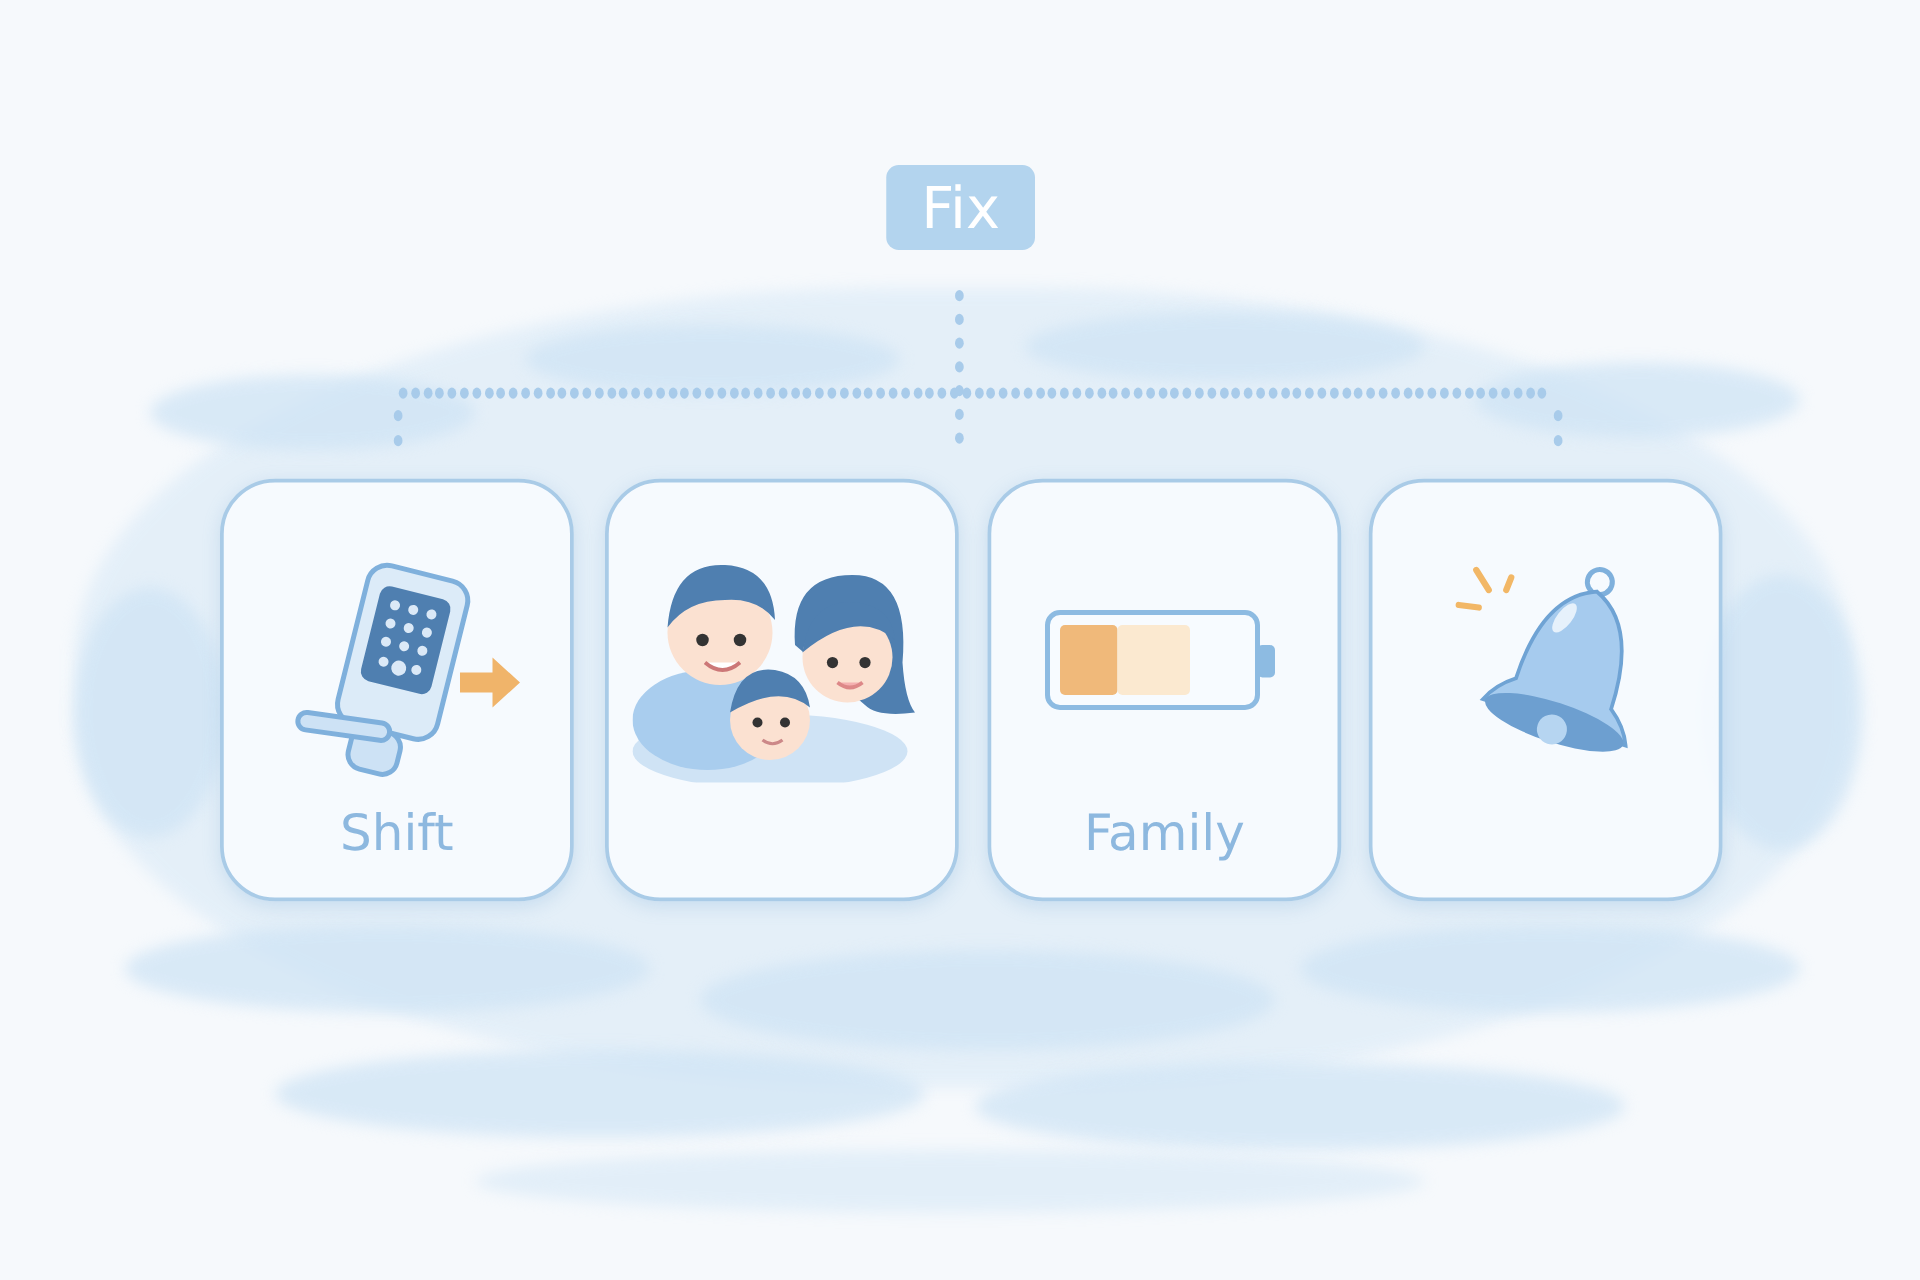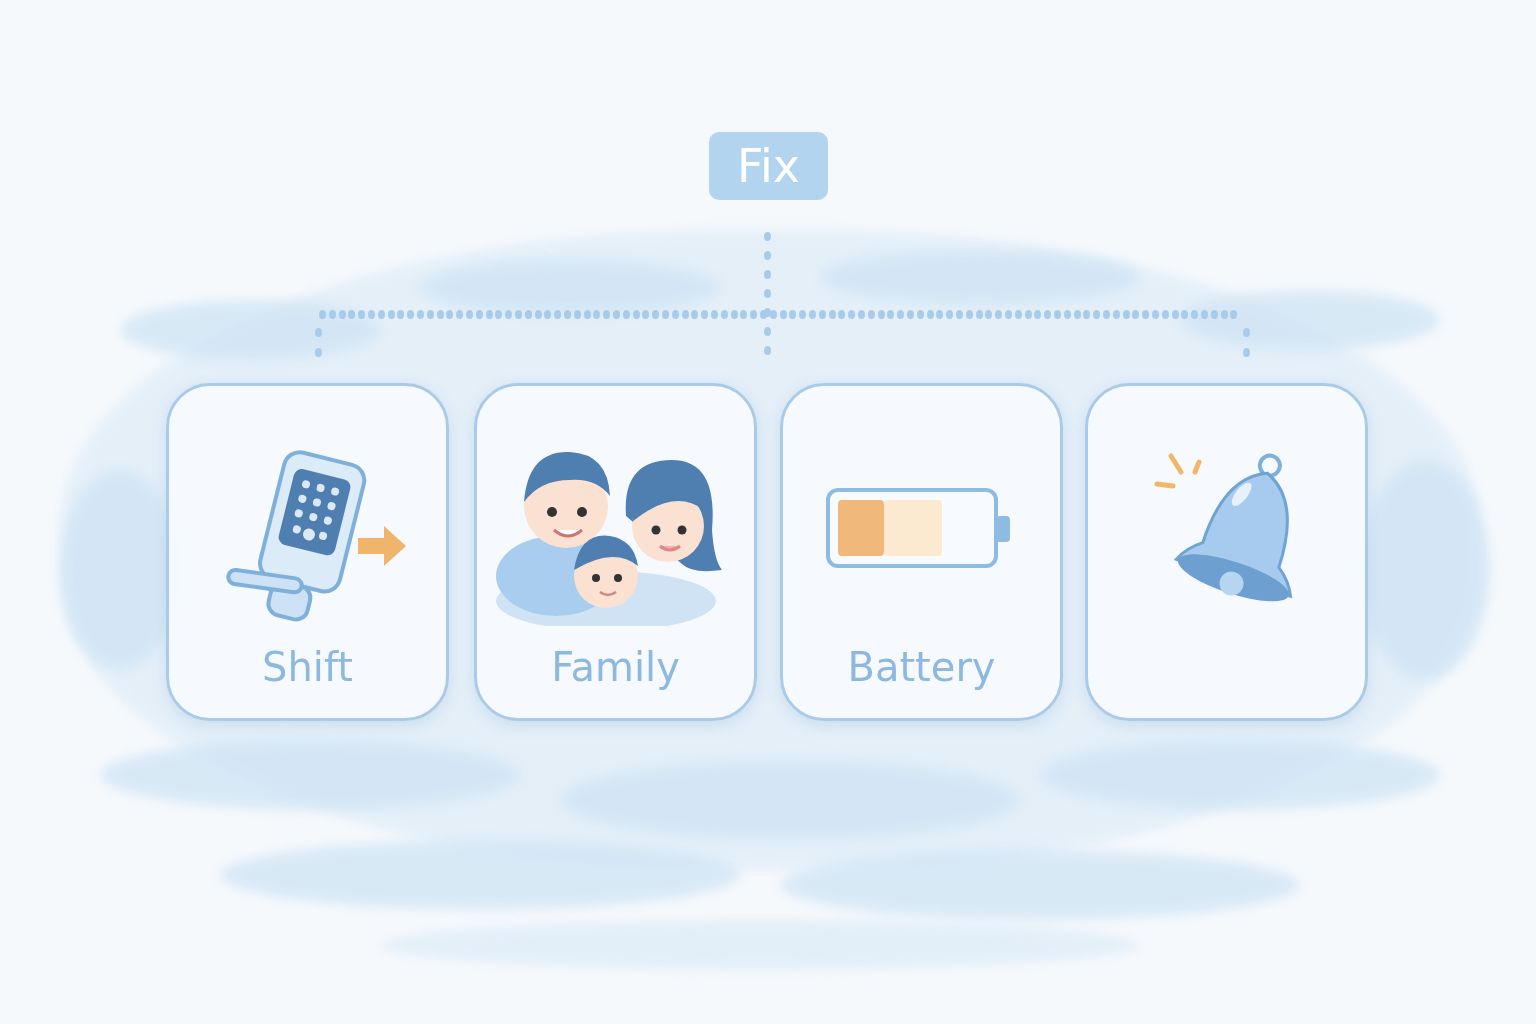--- a/index.html
+++ b/index.html
@@ -20,20 +20,21 @@
 
   .connector { position:absolute; }
   .dot { position:absolute; width:7px; height:9px; border-radius:50%; background:#a8cbea; }
 
   .card {
     position:absolute; top:383px; width:283px; height:338px;
     background:rgba(250,252,255,0.82);
     border:3px solid #a9cbe7; border-radius:44px;
     box-shadow:0 4px 14px rgba(120,170,215,0.25);
     box-sizing:border-box;
+    margin-left:10px;
   }
   .card .icon { position:absolute; left:0; right:0; top:30px; height:220px; display:flex; align-items:center; justify-content:center; }
   .card .label {
     position:absolute; left:0; right:0; top:258px; text-align:center;
     font-size:40px; color:#8db8df; font-family:"DejaVu Sans", sans-serif;
   }
 </style>
 </head>
 <body>
 
@@ -102,33 +103,32 @@
       <circle cx="160" cy="104" r="4.5" fill="#333"></circle>
         <circle cx="186" cy="104" r="4.5" fill="#333"></circle>
       <path d="M164 120 q10 8 20 0" stroke="#d88" stroke-width="3" fill="#f4b0b0"></path>
       <circle cx="110" cy="150" r="32" fill="#fbe1d1"></circle>
       <path d="M78 144 q6 -38 36 -34 q24 4 28 30 q-24 -20 -64 4z" fill="#4f7fb0"></path>
       <circle cx="100" cy="152" r="4" fill="#333"></circle>
         <circle cx="122" cy="152" r="4" fill="#333"></circle>
       <path d="M104 166 q8 6 16 0" stroke="#c88" stroke-width="2.5" fill="none"></path>
     </svg>
   </div>
-  <div class="label">Family</div>
 </div>
 
 <div class="card" style="left:780px;">
   <div class="icon">
     <svg width="200" height="100" viewBox="0 0 200 100">
       <rect x="6" y="14" width="168" height="76" rx="10" fill="#f7fbff" stroke="#8dbbe2" stroke-width="4"></rect>
       <rect x="174" y="40" width="14" height="26" rx="4" fill="#8dbbe2"></rect>
       <rect x="16" y="24" width="46" height="56" rx="4" fill="#f0b97a"></rect>
       <rect x="62" y="24" width="58" height="56" rx="4" fill="#fbe9d0"></rect>
     </svg>
   </div>
-  <div class="label">Battery</div>
+  <div class="label">Family</div>
 </div>
 
 <div class="card" style="left:1085px;">
   <div class="icon">
     <svg width="180" height="180" viewBox="0 0 180 180">
       <g stroke="#f2b766" stroke-width="5" stroke-linecap="round">
         <line x1="34" y1="20" x2="44" y2="36"></line>
         <line x1="62" y1="26" x2="58" y2="36"></line>
         <line x1="20" y1="48" x2="36" y2="50"></line>
       </g>

